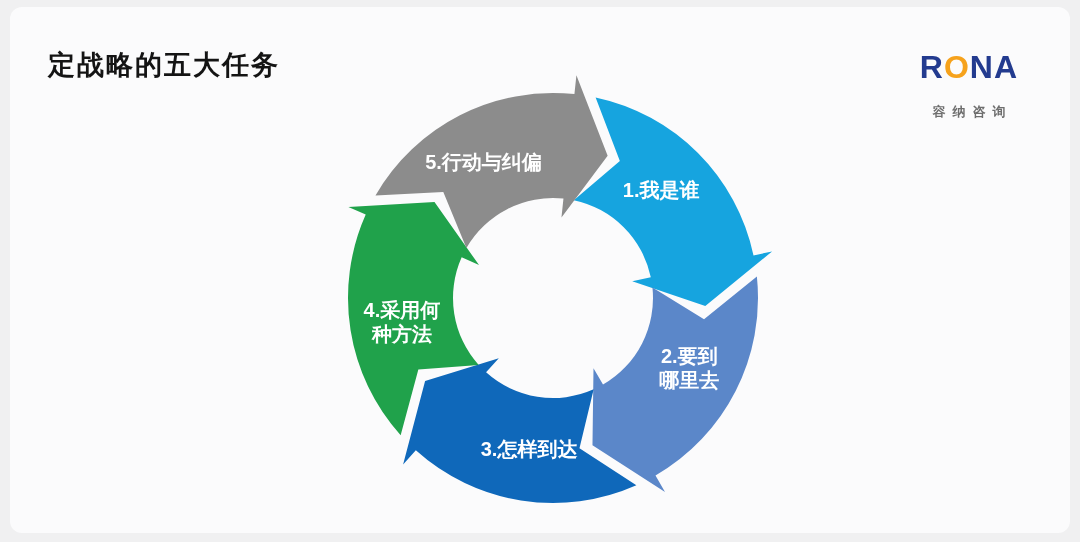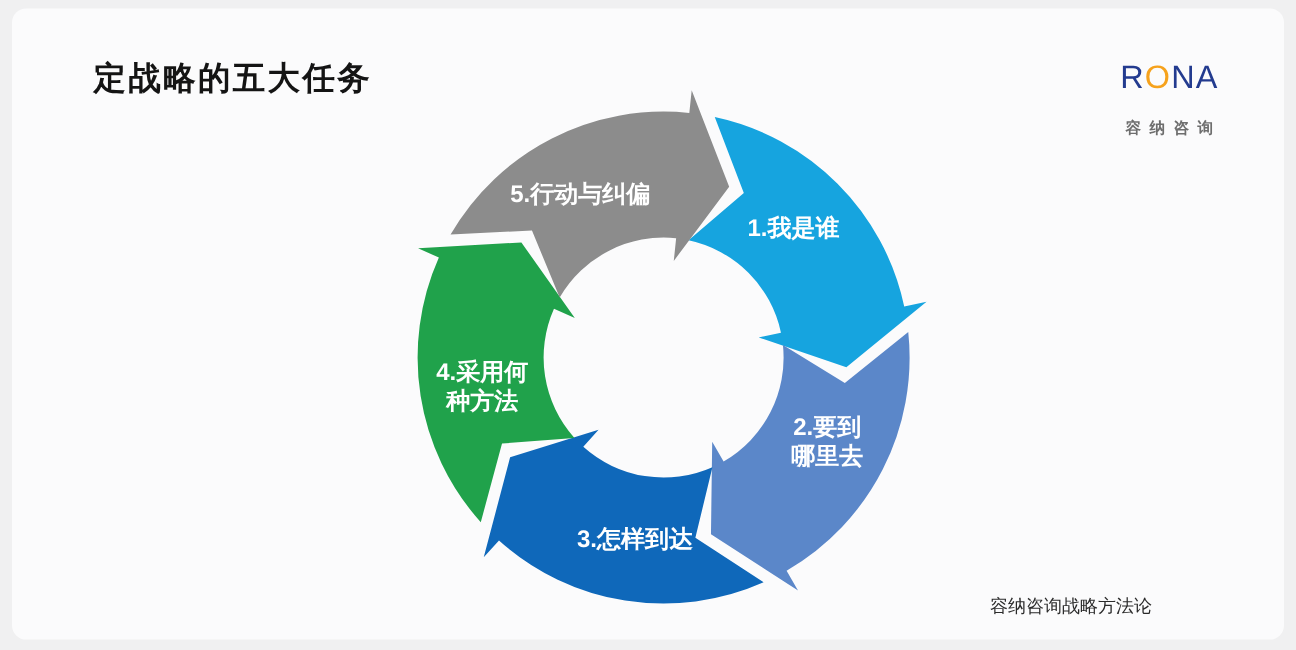--- a/index.html
+++ b/index.html
@@ -7,30 +7,30 @@
     width:1080px;height:542px;
     background:#f0f0f1;
     font-family:"Liberation Sans","DejaVu Sans",sans-serif;
     overflow:hidden;position:relative;
   }
   .card{
     position:absolute;left:10px;top:7px;right:10px;bottom:9px;
     background:#fbfbfc;border-radius:12px;
   }
   .slide-title{
-    position:absolute;left:68px;top:40px;
+    position:absolute;left:38px;top:40px;
     font-size:27px;font-weight:bold;color:#141414;
     letter-spacing:2px;margin:0;
   }
   .logo{
     position:absolute;right:52px;top:44px;
     text-align:center;line-height:1;
   }
   .logo-word{
-    font-size:27px;font-weight:400;letter-spacing:1px;
+    font-size:32px;font-weight:700;letter-spacing:1px;
     font-family:"Liberation Sans","DejaVu Sans",sans-serif;
   }
   .logo-word .navy{color:#233b8f;}
   .logo-word .orange{color:#f6a21c;}
   .logo-sub{
     margin-top:22px;font-size:13px;color:#6e6e6e;
     letter-spacing:7px;text-indent:7px;font-weight:bold;
   }
   .footer-text{
     position:absolute;right:110px;bottom:18px;
@@ -59,14 +59,13 @@
       <path d="M 746.88 269.57 A 205 205 0 0 1 645.50 468.54 L 655.00 484.99 L 582.47 438.30 L 583.50 361.15 L 593.00 377.60 A 100 100 0 0 0 642.45 280.55 L 694.02 312.22 Z" fill="#5b87c9"></path>
       <text x="679.3" text-anchor="middle" fill="#ffffff"><tspan x="679.3" y="355.5">2.要到</tspan><tspan x="679.3" y="379.5">哪里去</tspan></text>
       <path d="M 626.38 478.28 A 205 205 0 0 1 405.83 443.34 L 393.11 457.46 L 415.10 374.06 L 488.80 351.19 L 476.09 365.31 A 100 100 0 0 0 583.67 382.35 L 569.48 441.18 Z" fill="#0f68ba"></path>
       <text x="519.1" text-anchor="middle" fill="#ffffff"><tspan x="519.1" y="449.1">3.怎样到达</tspan></text>
       <path d="M 390.66 428.17 A 205 205 0 0 1 355.72 207.62 L 338.37 199.89 L 424.49 195.03 L 469.00 258.05 L 451.65 250.33 A 100 100 0 0 0 468.69 357.91 L 408.35 362.59 Z" fill="#20a24b"></path>
       <text x="391.9" text-anchor="middle" fill="#ffffff"><tspan x="391.9" y="309.9">4.采用何</tspan><tspan x="391.9" y="333.9">种方法</tspan></text>
       <path d="M 365.46 188.50 A 205 205 0 0 1 564.43 87.12 L 566.41 68.23 L 597.65 148.63 L 551.47 210.44 L 553.45 191.55 A 100 100 0 0 0 456.40 241.00 L 433.30 185.06 Z" fill="#8c8c8c"></path>
       <text x="473.5" text-anchor="middle" fill="#ffffff"><tspan x="473.5" y="161.7">5.行动与纠偏</tspan></text>
     </svg>
 
-  <div class="footer-text">容纳咨询战略方法论</div>
 </div>
 
 </body></html>

